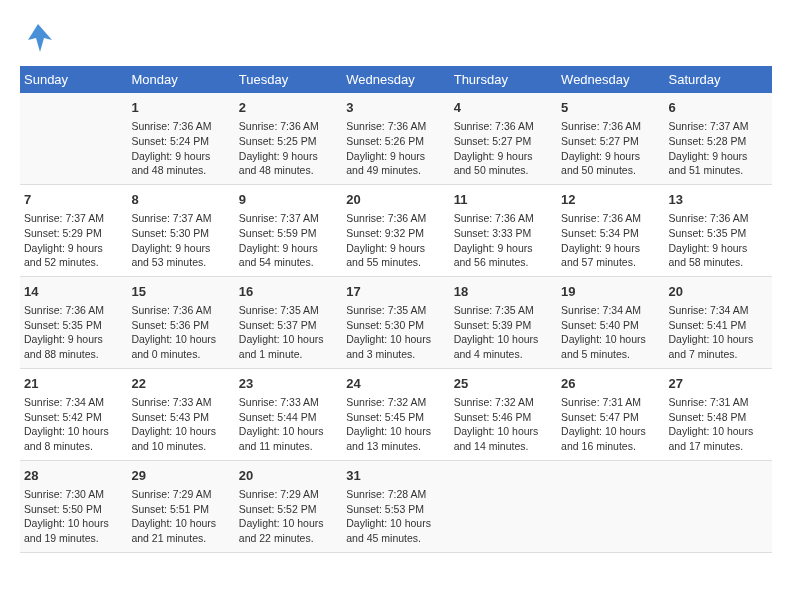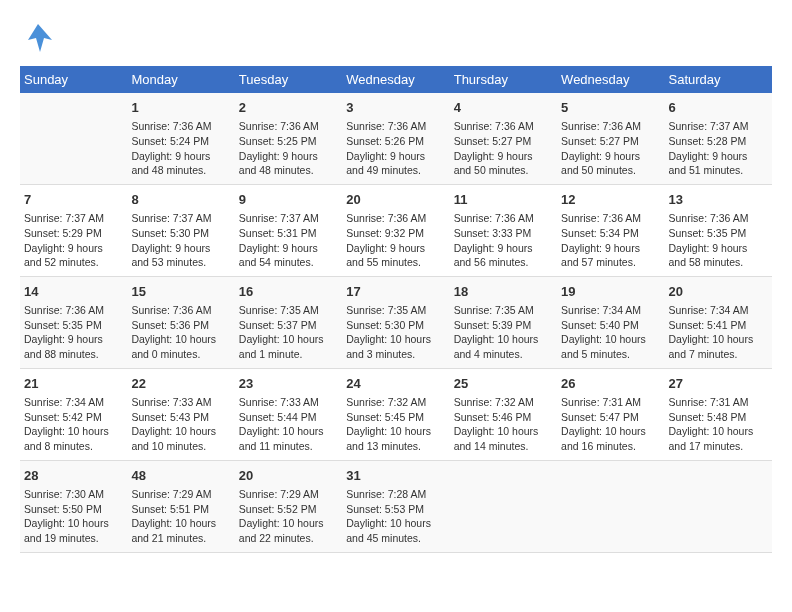--- a/index.html
+++ b/index.html
@@ -167,21 +167,21 @@
         <td>
           <span class="day-number">8</span>
           <div class="day-info">Sunrise: 7:37 AM</div>
           <div class="day-info">Sunset: 5:30 PM</div>
           <div class="day-info">Daylight: 9 hours</div>
           <div class="day-info">and 53 minutes.</div>
         </td>
         <td>
           <span class="day-number">9</span>
           <div class="day-info">Sunrise: 7:37 AM</div>
-          <div class="day-info">Sunset: 5:31 PM</div>
+          <div class="day-info">Sunset: 5:59 PM</div>
           <div class="day-info">Daylight: 9 hours</div>
           <div class="day-info">and 54 minutes.</div>
         </td>
         <td>
           <span class="day-number">20</span>
           <div class="day-info">Sunrise: 7:36 AM</div>
           <div class="day-info">Sunset: 9:32 PM</div>
           <div class="day-info">Daylight: 9 hours</div>
           <div class="day-info">and 55 minutes.</div>
         </td>
@@ -311,21 +311,21 @@
       </tr>
       <tr>
         <td>
           <span class="day-number">28</span>
           <div class="day-info">Sunrise: 7:30 AM</div>
           <div class="day-info">Sunset: 5:50 PM</div>
           <div class="day-info">Daylight: 10 hours</div>
           <div class="day-info">and 19 minutes.</div>
         </td>
         <td>
-          <span class="day-number">48</span>
+          <span class="day-number">29</span>
           <div class="day-info">Sunrise: 7:29 AM</div>
           <div class="day-info">Sunset: 5:51 PM</div>
           <div class="day-info">Daylight: 10 hours</div>
           <div class="day-info">and 21 minutes.</div>
         </td>
         <td>
           <span class="day-number">20</span>
           <div class="day-info">Sunrise: 7:29 AM</div>
           <div class="day-info">Sunset: 5:52 PM</div>
           <div class="day-info">Daylight: 10 hours</div>

